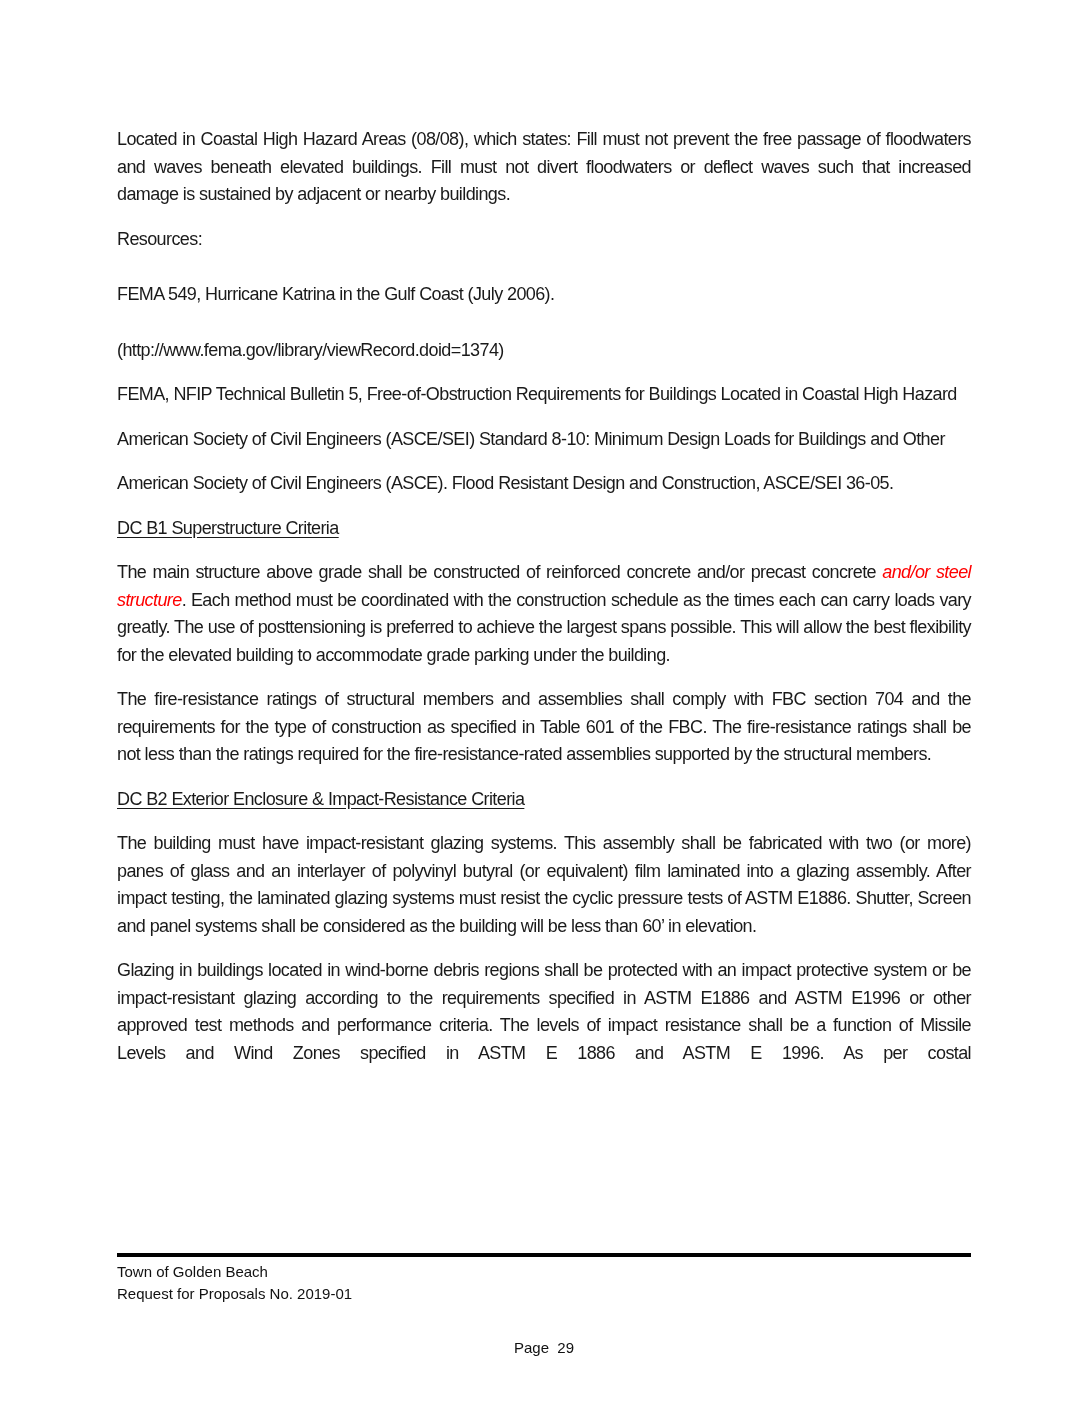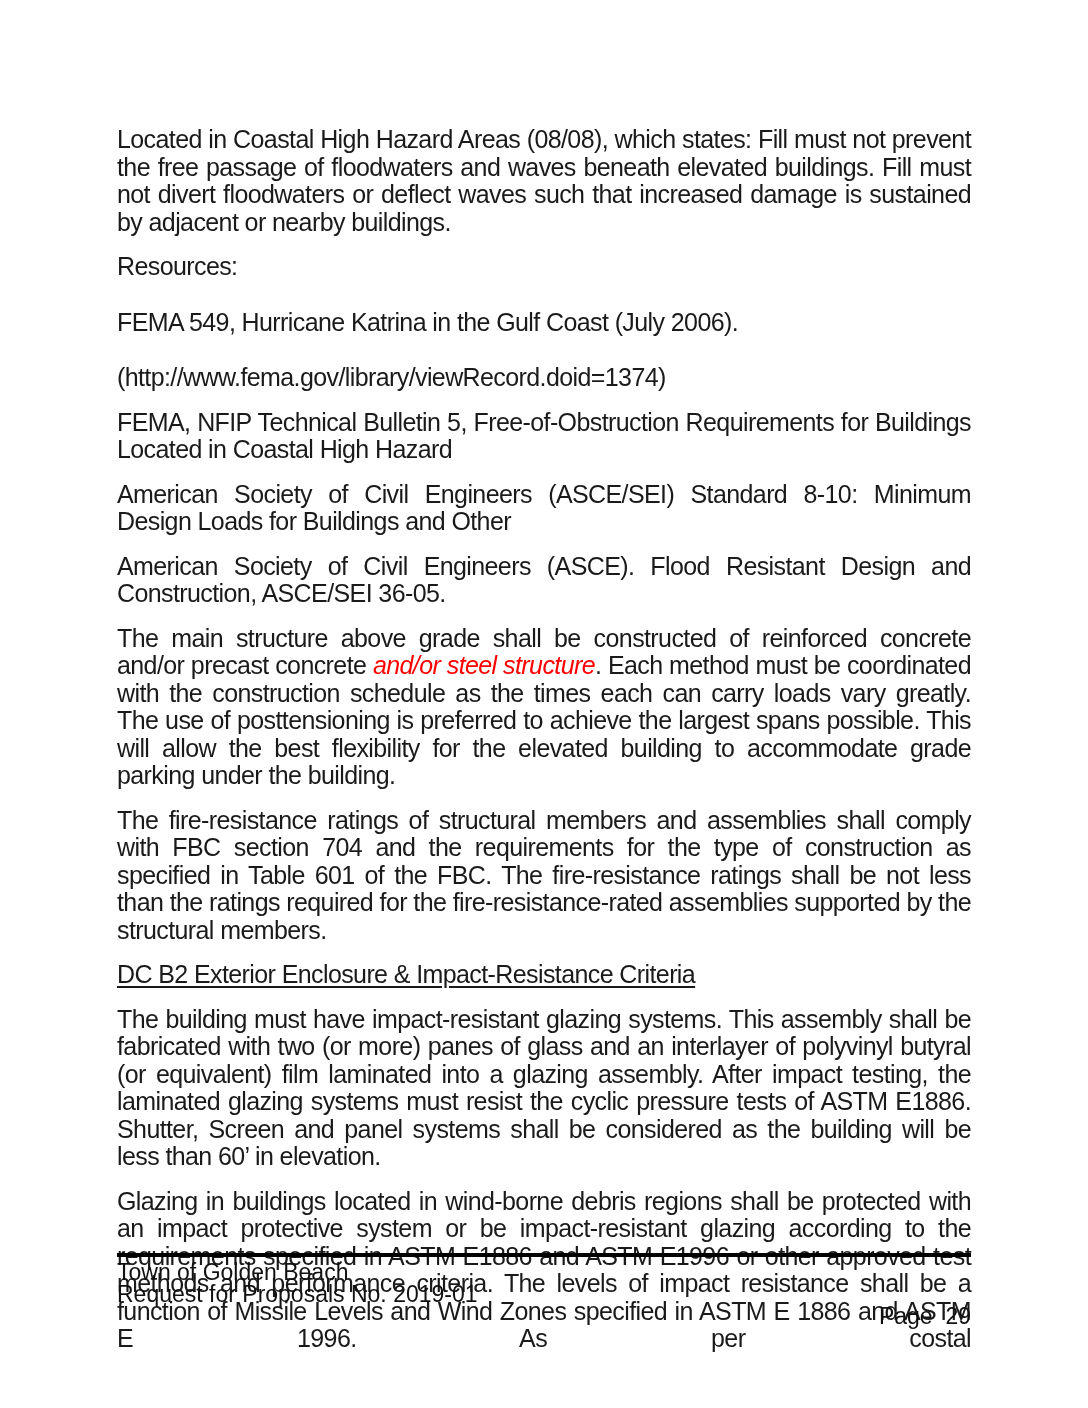--- a/index.html
+++ b/index.html
@@ -14,21 +14,21 @@
     background: #ffffff;
     font-family: "Liberation Sans", sans-serif;
     overflow: hidden;
   }
   .content {
     position: absolute;
     left: 117px;
     top: 126px;
     width: 854px;
     color: #1a1a1a;
-    font-size: 25px;
+    font-size: 18px;
     line-height: 27.5px;
     letter-spacing: -0.6px;
     text-align: justify;
   }
   .para {
     margin: 0 0 17px 0;
   }
   .line {
     display: block;
     margin-top: 28px;
@@ -43,32 +43,33 @@
   }
   .justify-last {
     text-align-last: justify;
   }
   .footer {
     position: absolute;
     left: 117px;
     top: 1253px;
     width: 854px;
     color: #111111;
-    font-size: 23px;
+    font-size: 15px;
     line-height: 22px;
     letter-spacing: 0;
   }
   .footer-rule {
     height: 4px;
     background: #000000;
     margin-bottom: 4px;
   }
   .page-number {
-    text-align: right;
+    text-align: center;
     white-space: pre;
+    margin-top: 32px;
   }
 </style>
 </head>
 <body>
 
 <div class="page">
 
   <div class="content">
 
     <p class="para">Located in Coastal High Hazard Areas (08/08), which states: Fill must not prevent the free passage of floodwaters and waves beneath elevated buildings. Fill must not divert floodwaters or deflect waves such that increased damage is sustained by adjacent or nearby buildings.</p>
@@ -80,20 +81,21 @@
       <span class="line">(http://www.fema.gov/library/viewRecord.doid=1374)</span>
     </p>
 
     <p class="para">FEMA, NFIP Technical Bulletin 5, Free-of-Obstruction Requirements for Buildings Located in Coastal High Hazard</p>
 
     <p class="para">American Society of Civil Engineers (ASCE/SEI) Standard 8-10: Minimum Design Loads for Buildings and Other</p>
 
 
     <p class="para">American Society of Civil Engineers (ASCE). Flood Resistant Design and Construction, ASCE/SEI 36-05.</p>
 
+    <p class="para heading">DC B1 Superstructure Criteria</p>
 
     <p class="para">
       <span>The main structure above grade shall be constructed of reinforced concrete and/or precast concrete </span><span class="red-italic">and/or steel structure</span><span>.  Each method must be coordinated with the construction schedule as the times each can carry loads vary greatly.  The use of posttensioning is preferred to achieve the largest spans possible.  This will allow the best flexibility for the elevated building to accommodate grade parking under the building.</span>
     </p>
 
     <p class="para">The fire-resistance ratings of structural members and assemblies shall comply with FBC section 704 and the requirements for the type of construction as specified in Table 601 of the FBC. The fire-resistance ratings shall be not less than the ratings required for the fire-resistance-rated assemblies supported by the structural members.</p>
 
     <p class="para heading">DC B2 Exterior Enclosure &amp; Impact-Resistance Criteria</p>
 
     <p class="para">The building must have impact-resistant glazing systems.  This assembly shall be fabricated with two (or more) panes of glass and an interlayer of polyvinyl butyral (or equivalent) film laminated into a glazing assembly.  After impact testing, the laminated glazing systems must resist the cyclic pressure tests of ASTM E1886.  Shutter, Screen and panel systems shall be considered as the building will be less than 60’ in elevation.</p>

